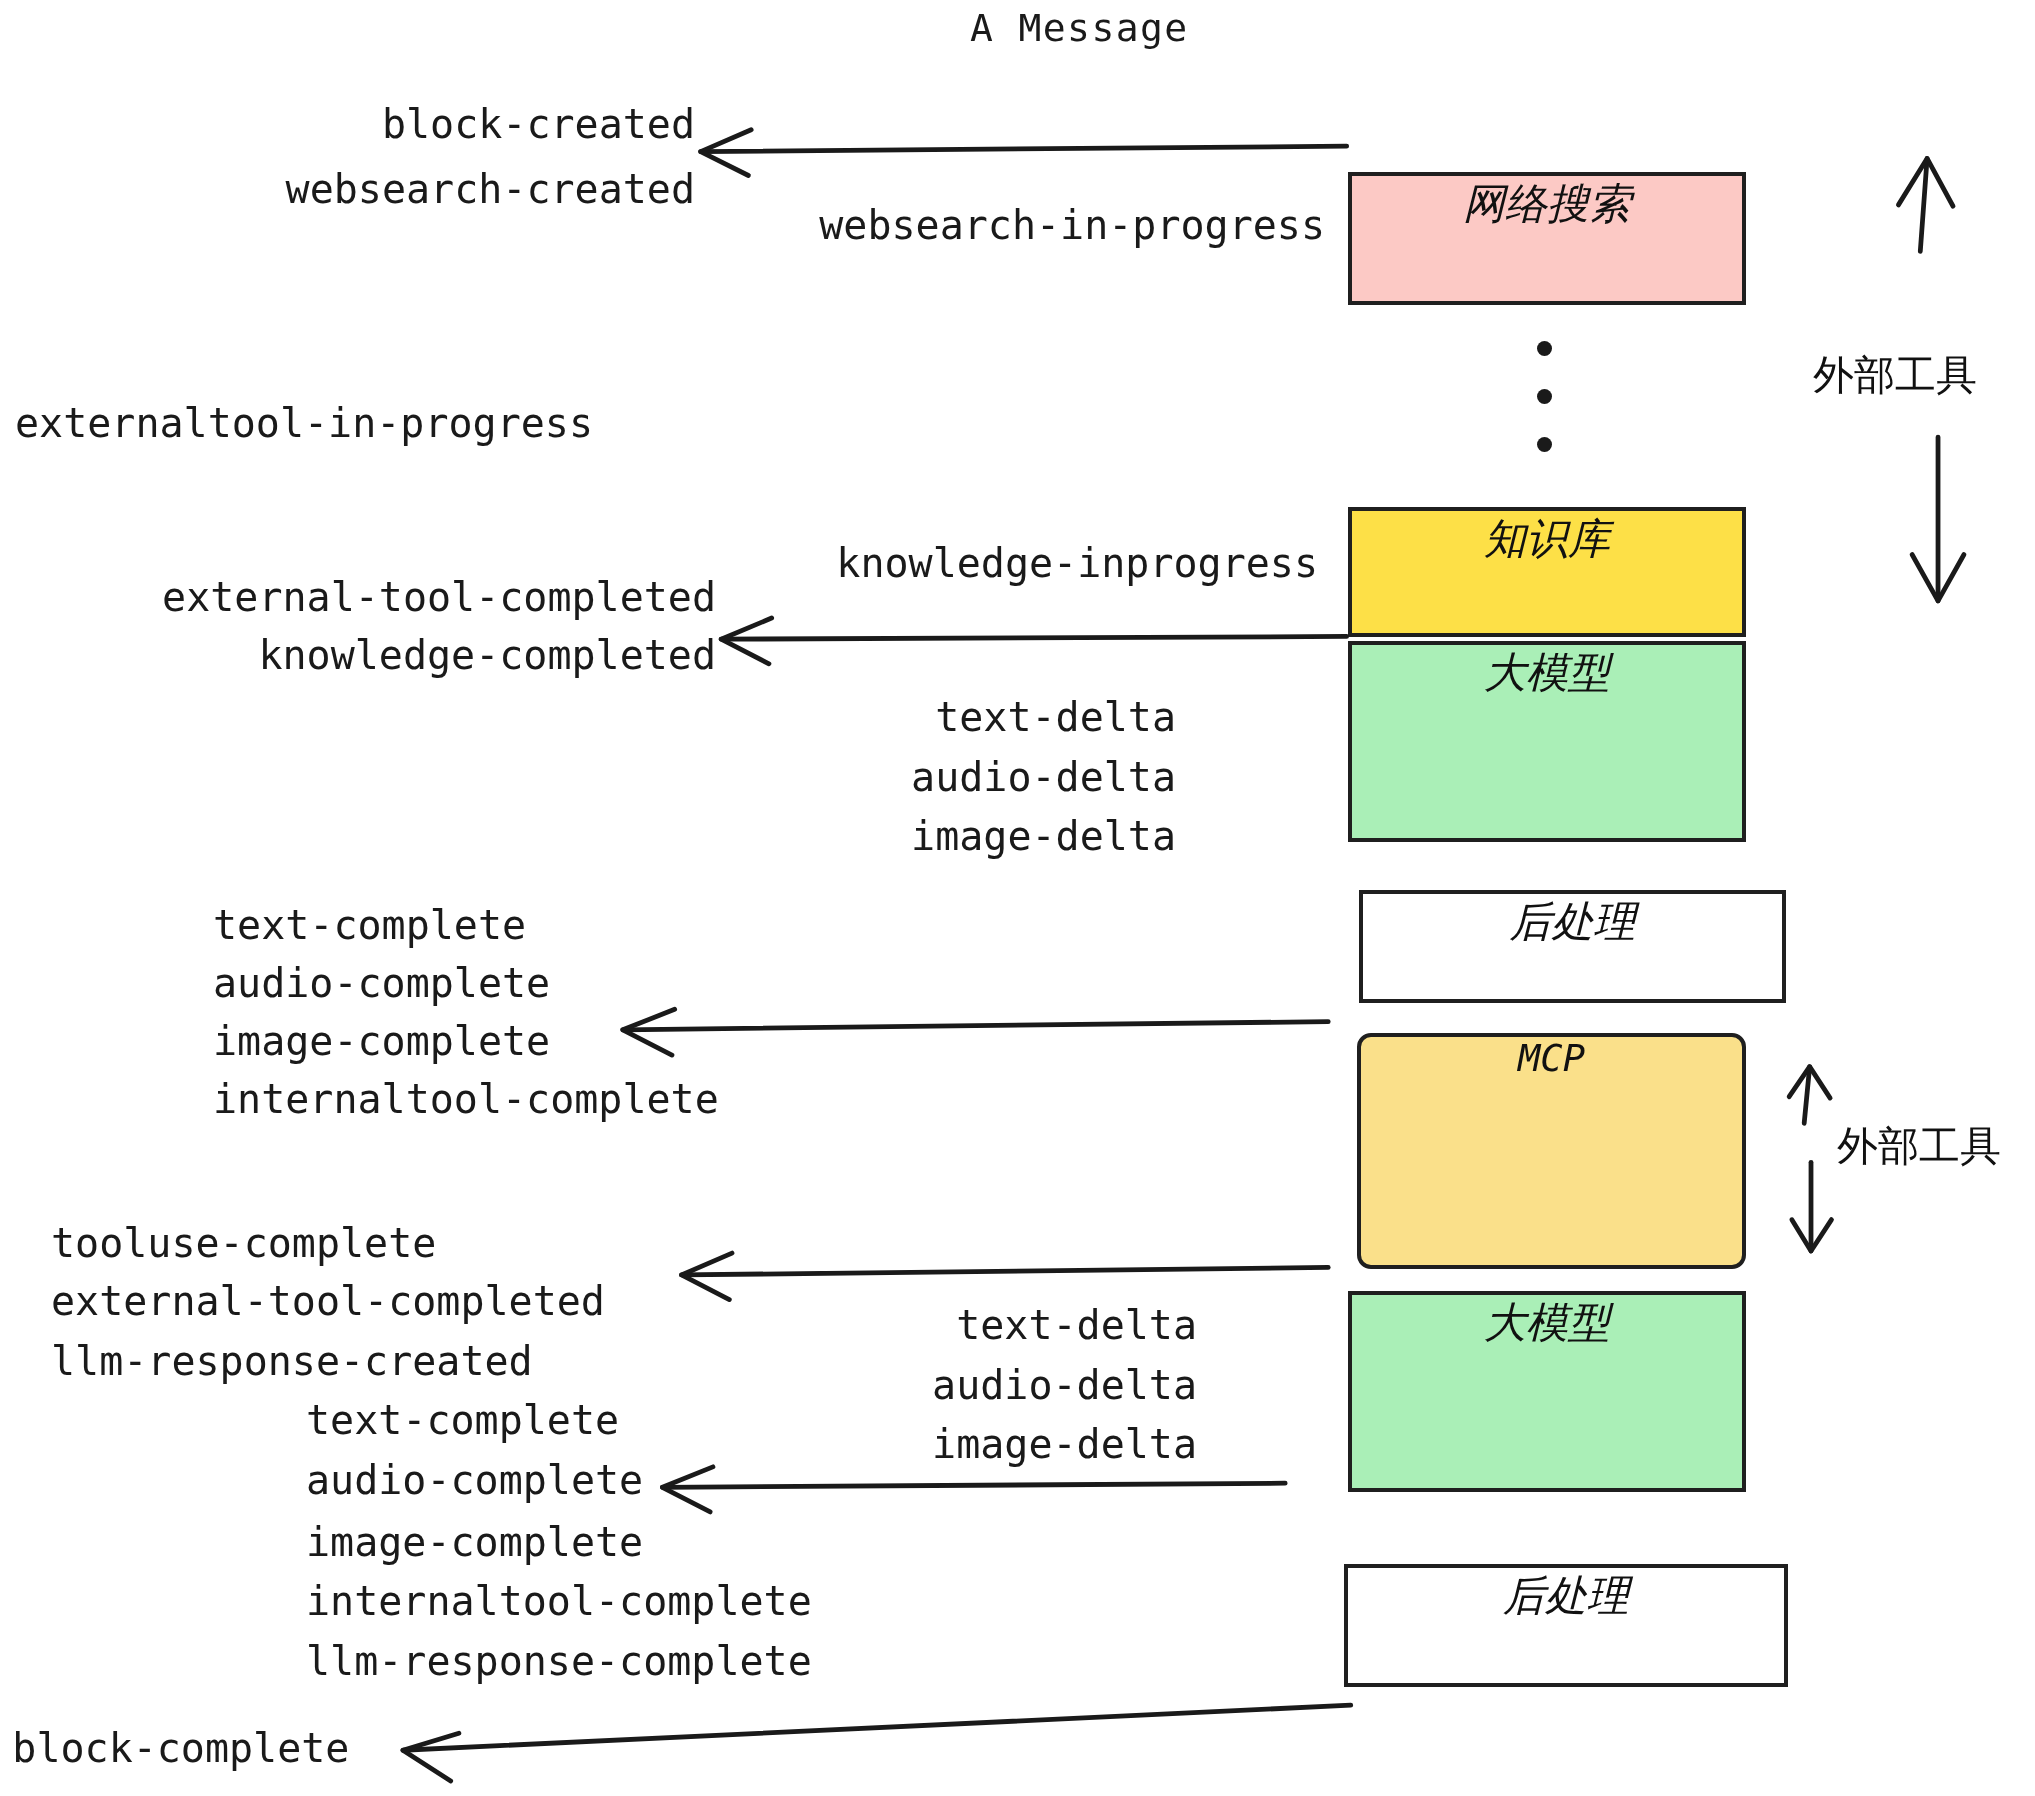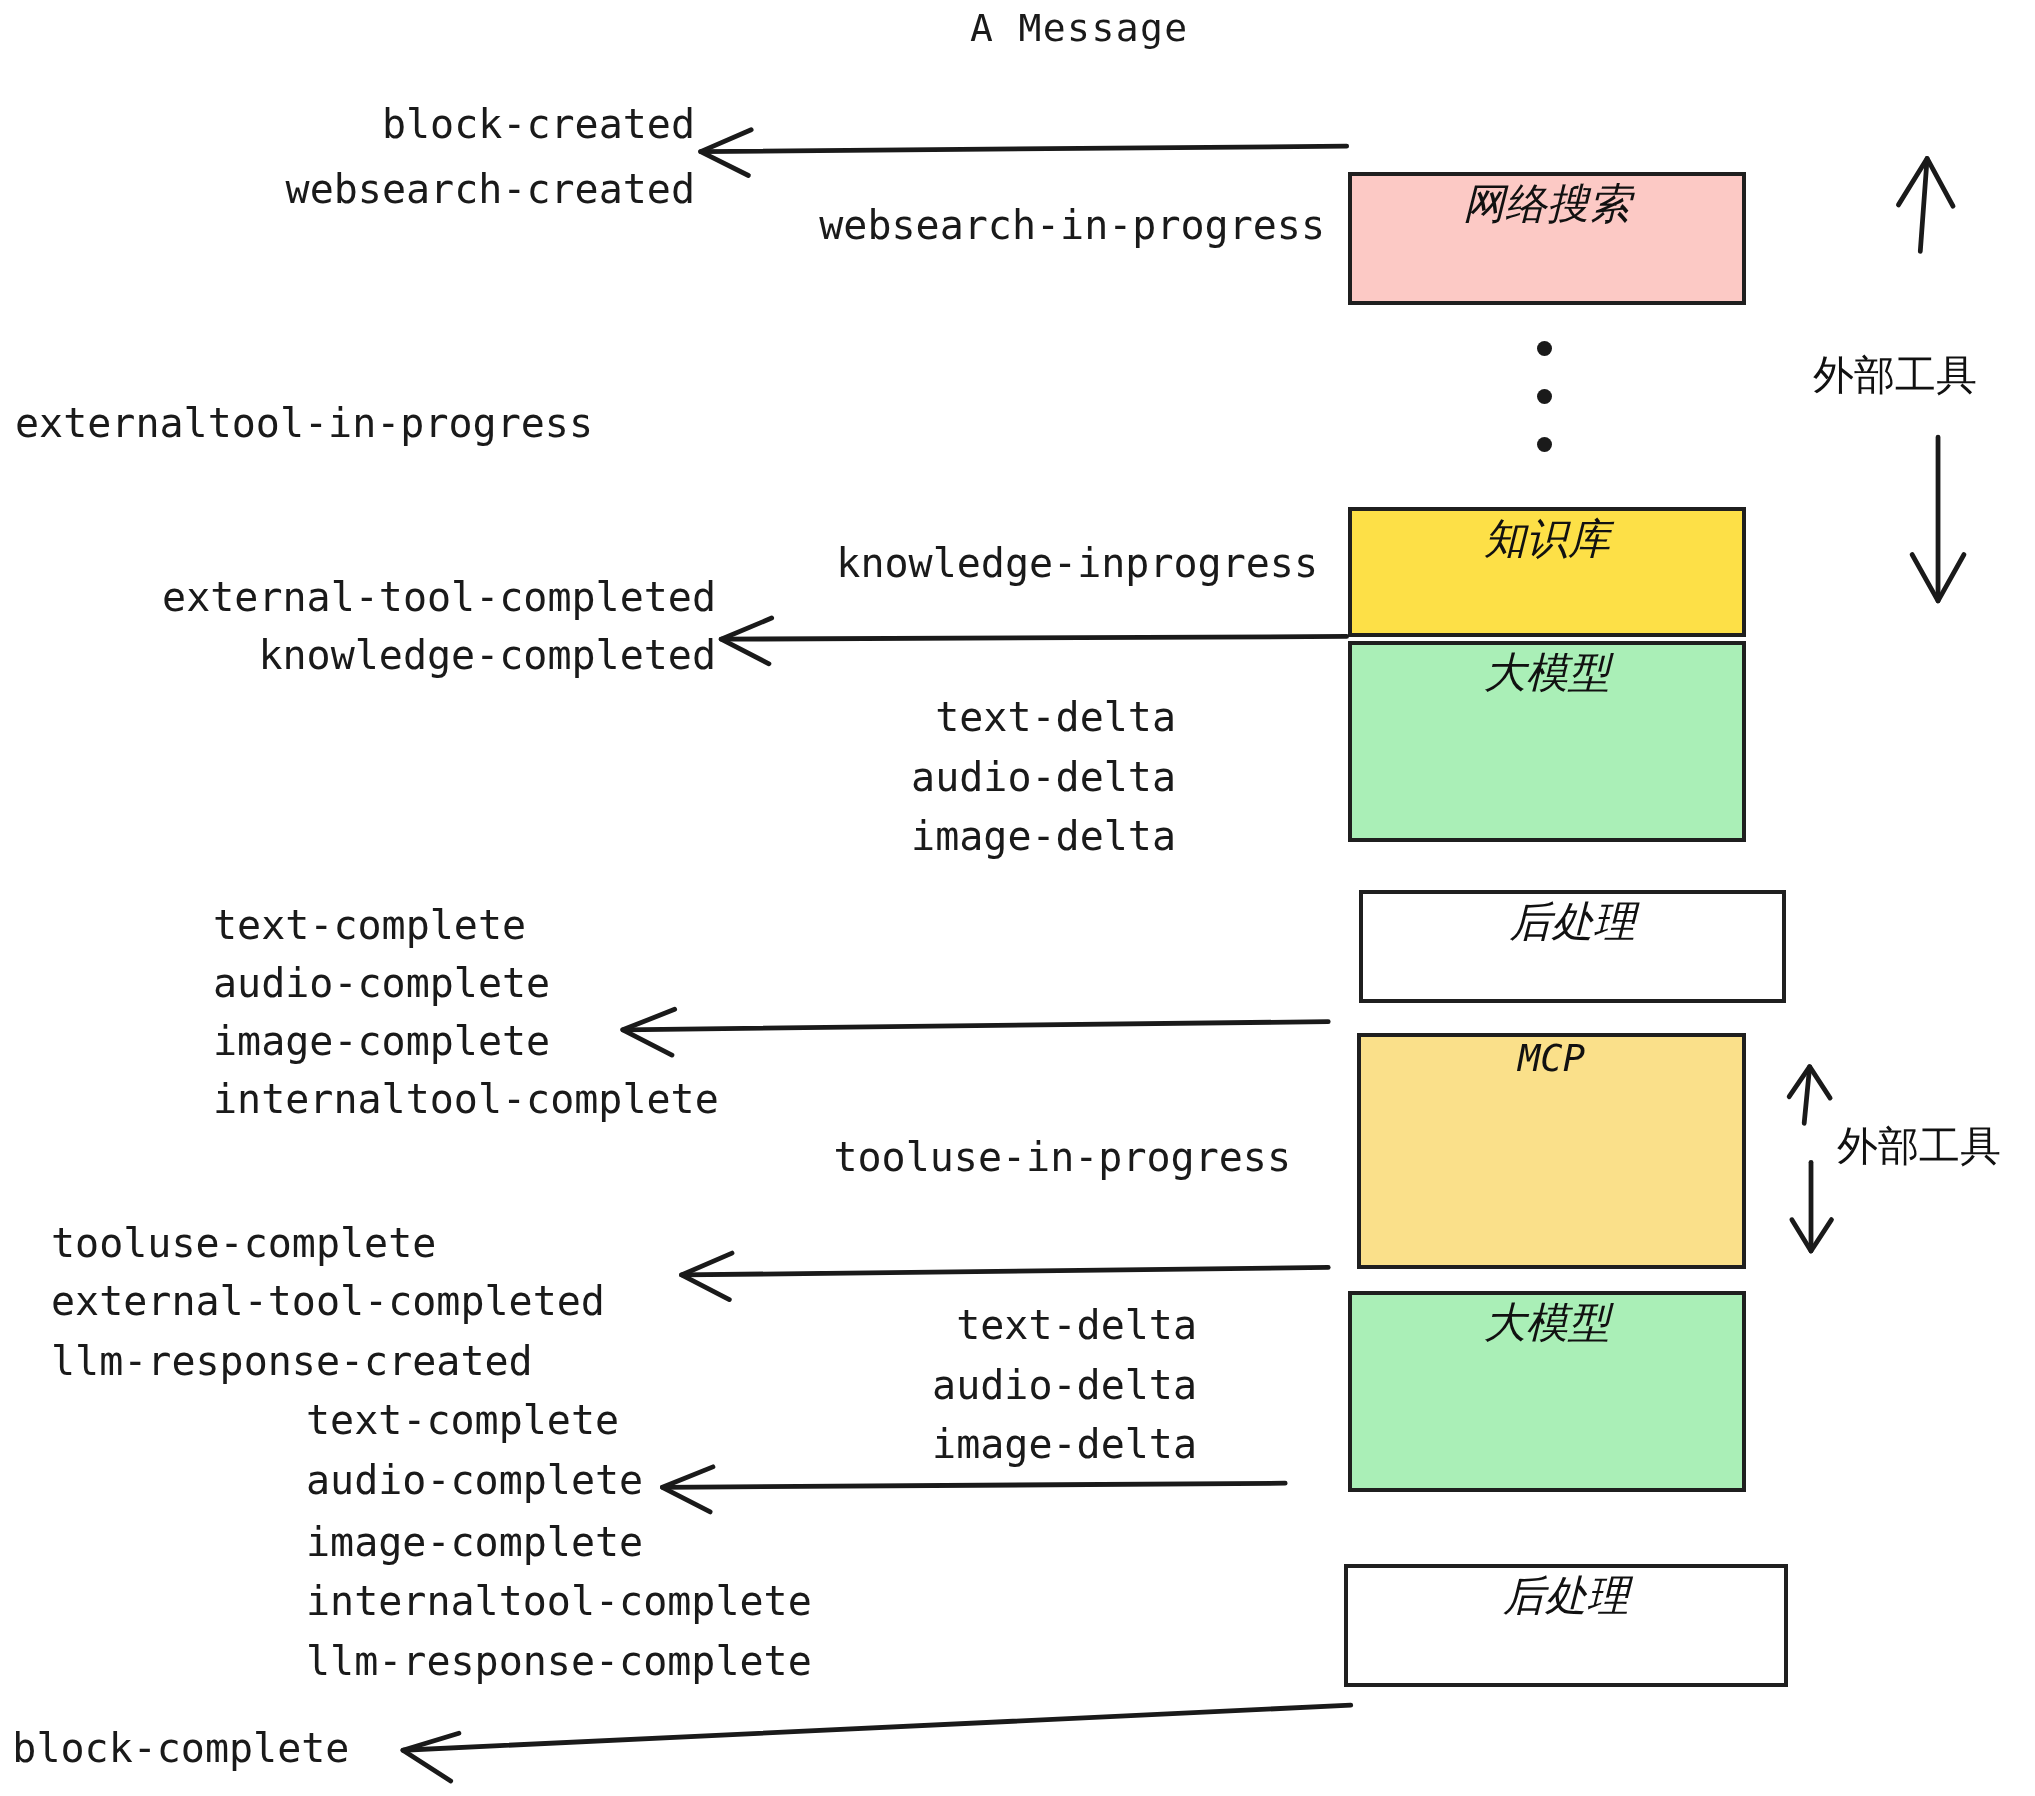--- a/index.html
+++ b/index.html
@@ -75,21 +75,21 @@
   </div>
 
   <div class="box" style="left:1348px;top:641px;width:398px;height:201px;background:#aaefb7;">
     <span>大模型</span>
   </div>
 
   <div class="box" style="left:1359px;top:890px;width:427px;height:113px;background:#ffffff;">
     <span>后处理</span>
   </div>
 
-  <div class="box latin" style="left:1357px;top:1033px;width:389px;height:236px;background:#fae08a;">
+  <div class="box latin" style="left:1357px;top:1033px;width:389px;height:236px;background:#fae08a;border-radius:14px;">
     <span>MCP</span>
   </div>
 
   <div class="box" style="left:1348px;top:1291px;width:398px;height:201px;background:#aaefb7;">
     <span>大模型</span>
   </div>
 
   <div class="box" style="left:1344px;top:1564px;width:444px;height:123px;background:#ffffff;">
     <span>后处理</span>
   </div>
@@ -127,21 +127,20 @@
   <div class="lbl" style="left:12.3px;top:1728px;">block-complete</div>
 
   <div class="lbl r" style="left:1325px;top:205px;">websearch-in-progress</div>
 
   <div class="lbl r" style="left:1318px;top:543px;text-align:center;">knowledge-inprogress</div>
 
   <div class="lbl r" style="left:1176px;top:697px;">text-delta</div>
   <div class="lbl r" style="left:1176px;top:757px;">audio-delta</div>
   <div class="lbl r" style="left:1176px;top:816px;">image-delta</div>
 
-  <div class="lbl r" style="left:1291px;top:1137px;">tooluse-in-progress</div>
 
   <div class="lbl r" style="left:1197px;top:1305px;">text-delta</div>
   <div class="lbl r" style="left:1197px;top:1365px;">audio-delta</div>
   <div class="lbl r" style="left:1197px;top:1424px;">image-delta</div>
 
   <svg class="overlay" viewBox="0 0 2980 2630">
     <g stroke="#1a1a1a" stroke-width="7" fill="none" stroke-linecap="round" stroke-linejoin="round">
 
       <g>
         <path d="M1972 214 L1026 222"></path>

